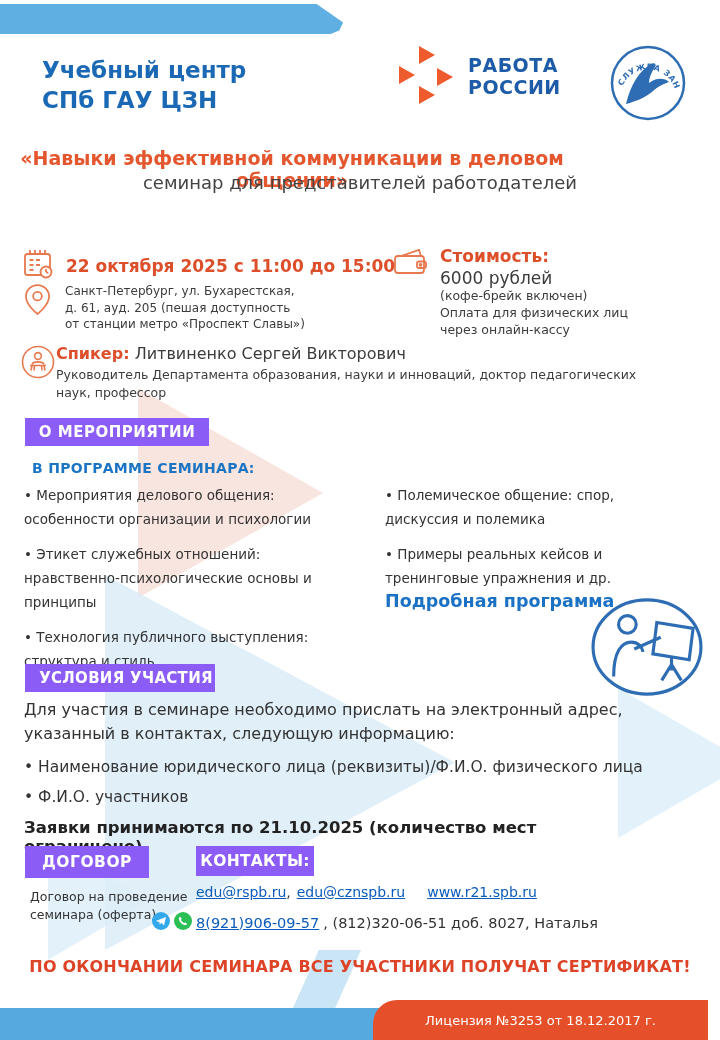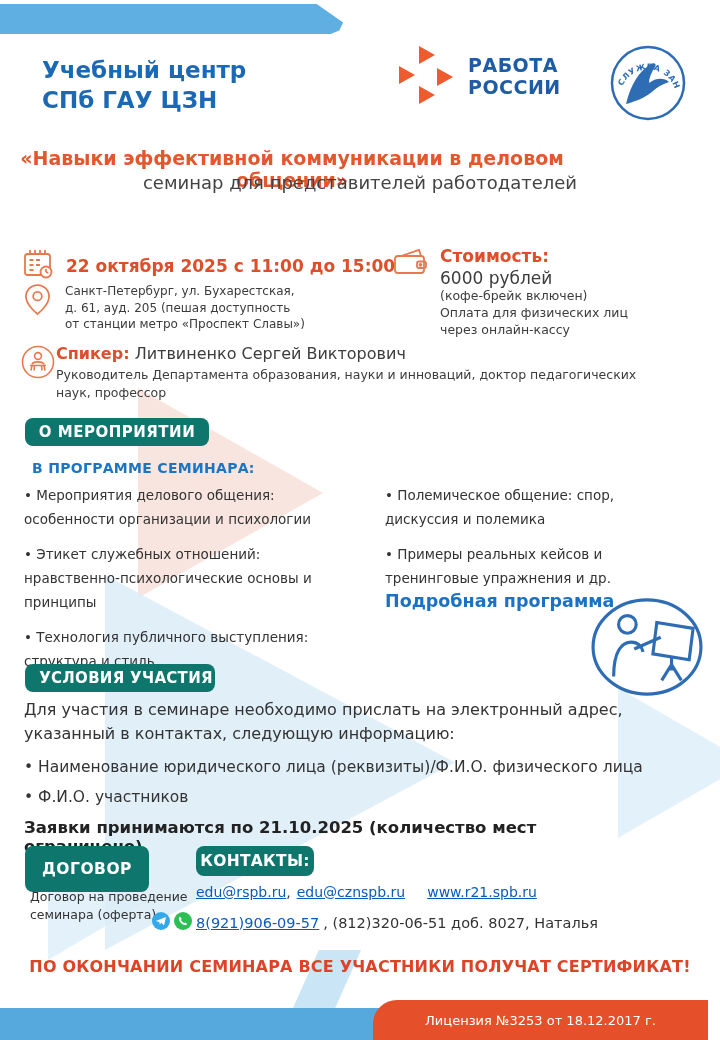--- a/index.html
+++ b/index.html
@@ -35,25 +35,25 @@
   .cost-block{left:392px;top:246px;gap:12px;}
   .cost-label{font-size:17px;font-weight:bold;color:#dd4f2a;}
   .cost-value{font-size:17px;color:#3c3c3c;margin-top:2px;}
   .cost-note{font-size:12.5px;color:#3c3c3c;line-height:1.35;}
   .speaker-row{left:20px;top:344px;}
   .speaker-line{font-size:16px;}
   .speaker-label{font-weight:bold;color:#dd4f2a;}
   .speaker-name{color:#3c3c3c;}
   .speaker-desc{font-size:12.5px;color:#3c3c3c;line-height:1.4;width:600px;margin-top:3px;}
   
-  .pill{background:#0f766e;color:#ffffff;font-weight:bold;border-radius:8px;
+  .pill{background:#8b5cf6;color:#ffffff;font-weight:bold;border-radius:0;
         display:flex;align-items:center;justify-content:center;}
   .pill-about{left:25px;top:418px;width:184px;height:28px;font-size:15px;letter-spacing:.5px;}
   .pill-cond{left:25px;top:664px;width:178px;height:28px;font-size:15px;letter-spacing:.3px;padding-left:12px;}
-  .pill-contract{left:25px;top:846px;width:124px;height:46px;font-size:15.5px;letter-spacing:.5px;}
+  .pill-contract{left:25px;top:846px;width:124px;height:32px;font-size:15.5px;letter-spacing:.5px;}
   .pill-contacts{left:196px;top:846px;width:118px;height:30px;font-size:15.5px;letter-spacing:.3px;}
   
   .program-heading{left:32px;top:460px;font-size:14px;font-weight:bold;color:#1b75c4;letter-spacing:.3px;}
   .bullets{font-size:13.5px;line-height:1.75;color:#333333;}
   .bullets .item{margin-bottom:12px;}
   .bullets .item::before{content:"• ";}
   .left-col{left:24px;top:484px;width:312px;}
   .right-col{left:385px;top:484px;width:258px;}
   .program-link{left:385px;top:591px;font-size:17.5px;font-weight:bold;color:#1b72c4;cursor:pointer;}
   .teacher-icon{left:588px;top:596px;}

